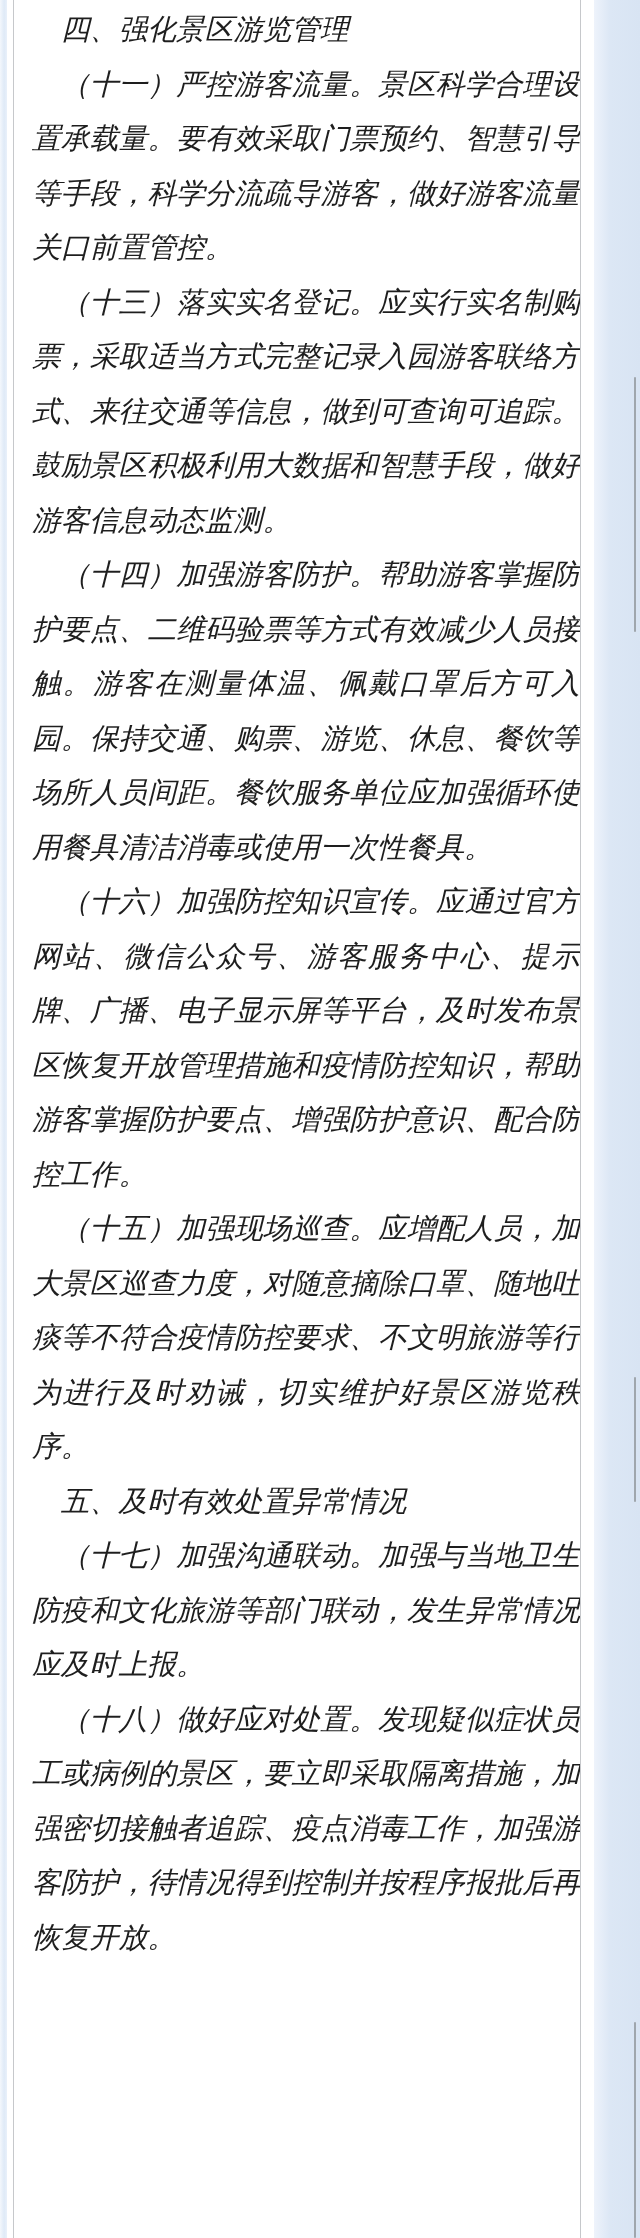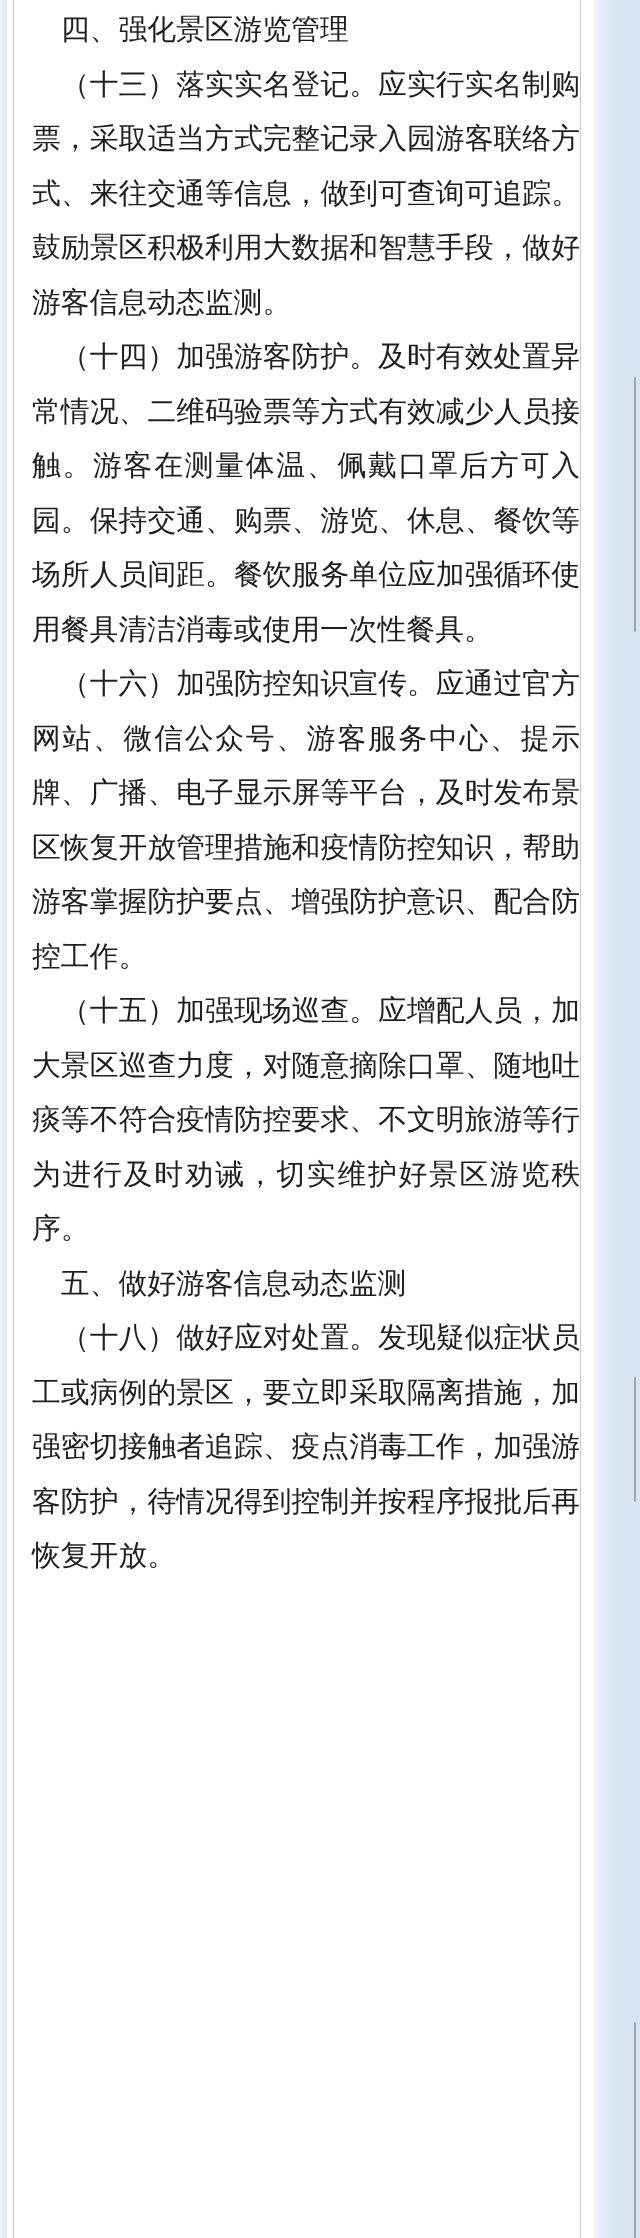--- a/index.html
+++ b/index.html
@@ -47,20 +47,21 @@
   .scroll-seg.seg3 { top: 2022px; height: 216px; }
   .doc {
     position: absolute;
     left: 14px; top: 0;
     width: 566px;
     height: 2074px;
     box-sizing: border-box;
     padding: 2px 0 0 18px;
     background: #ffffff;
     overflow: hidden;
+    font-style: italic;
   }
   .doc p {
     margin: 0;
     padding: 0;
     width: 548px;
     font-size: 28.8px;
     line-height: 54.5px;
     letter-spacing: 0;
     color: #1e1e1e;
     text-align: justify;
@@ -74,25 +75,27 @@
 </style>
 </head>
 <body>
 
 <div class="page">
   <div class="left-strip"></div>
   <div class="border-line left"></div>
 
   <div class="doc" id="doc">
       <p class="heading">四、强化景区游览管理</p>
+      <p class="paragraph">（十一）严控游客流量。景区科学合理设置承载量。要有效采取门票预约、智慧引导等手段，科学分流疏导游客，做好游客流量关口前置管控。</p>
       <p class="paragraph">（十三）落实实名登记。应实行实名制购票，采取适当方式完整记录入园游客联络方式、来往交通等信息，做到可查询可追踪。鼓励景区积极利用大数据和智慧手段，做好游客信息动态监测。</p>
-      <p class="paragraph">（十四）加强游客防护。及时有效处置异常情况、二维码验票等方式有效减少人员接触。游客在测量体温、佩戴口罩后方可入园。保持交通、购票、游览、休息、餐饮等场所人员间距。餐饮服务单位应加强循环使用餐具清洁消毒或使用一次性餐具。</p>
+      <p class="paragraph">（十四）加强游客防护。帮助游客掌握防护要点、二维码验票等方式有效减少人员接触。游客在测量体温、佩戴口罩后方可入园。保持交通、购票、游览、休息、餐饮等场所人员间距。餐饮服务单位应加强循环使用餐具清洁消毒或使用一次性餐具。</p>
       <p class="paragraph">（十六）加强防控知识宣传。应通过官方网站、微信公众号、游客服务中心、提示牌、广播、电子显示屏等平台，及时发布景区恢复开放管理措施和疫情防控知识，帮助游客掌握防护要点、增强防护意识、配合防控工作。</p>
       <p class="paragraph">（十五）加强现场巡查。应增配人员，加大景区巡查力度，对随意摘除口罩、随地吐痰等不符合疫情防控要求、不文明旅游等行为进行及时劝诫，切实维护好景区游览秩序。</p>
-      <p class="heading">五、做好游客信息动态监测</p>
+      <p class="heading">五、及时有效处置异常情况</p>
+      <p class="paragraph">（十七）加强沟通联动。加强与当地卫生防疫和文化旅游等部门联动，发生异常情况应及时上报。</p>
       <p class="paragraph">（十八）做好应对处置。发现疑似症状员工或病例的景区，要立即采取隔离措施，加强密切接触者追踪、疫点消毒工作，加强游客防护，待情况得到控制并按程序报批后再恢复开放。</p>
     </div>
 
   <div class="border-line right"></div>
   <div class="right-strip">
     <div class="scroll-seg seg1"></div>
     <div class="scroll-seg seg2"></div>
     <div class="scroll-seg seg3"></div>
   </div>
 </div>

